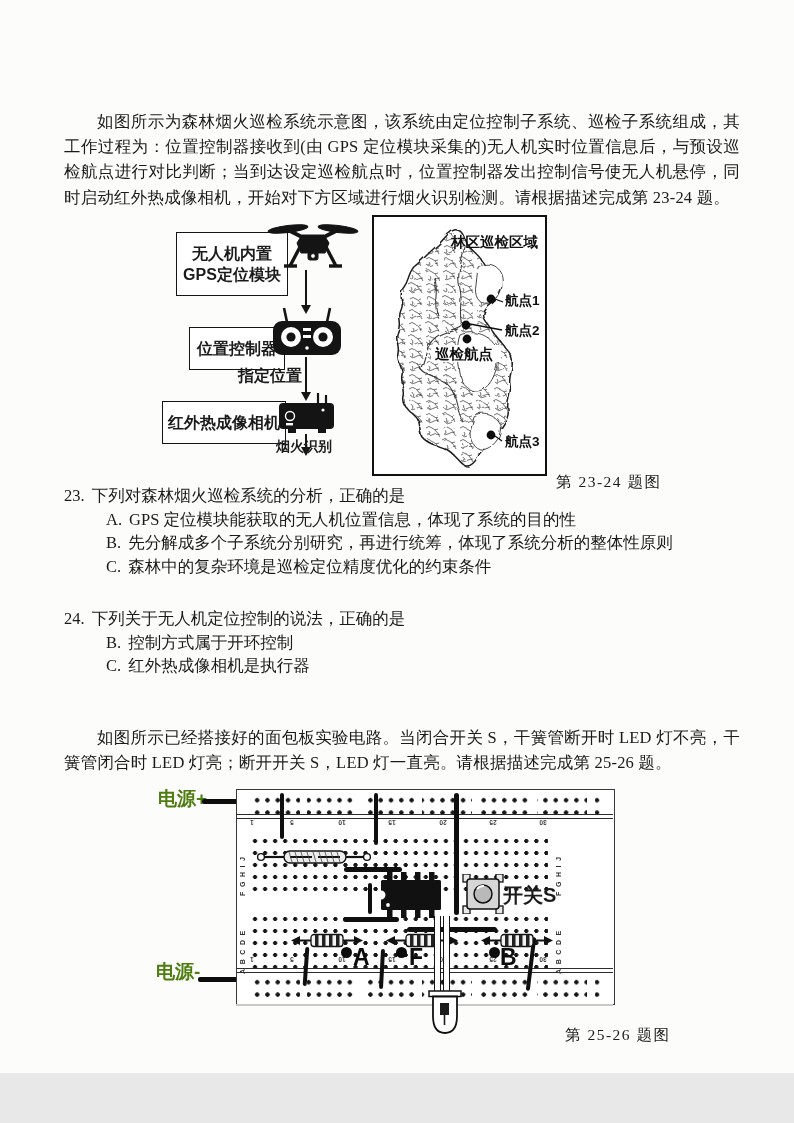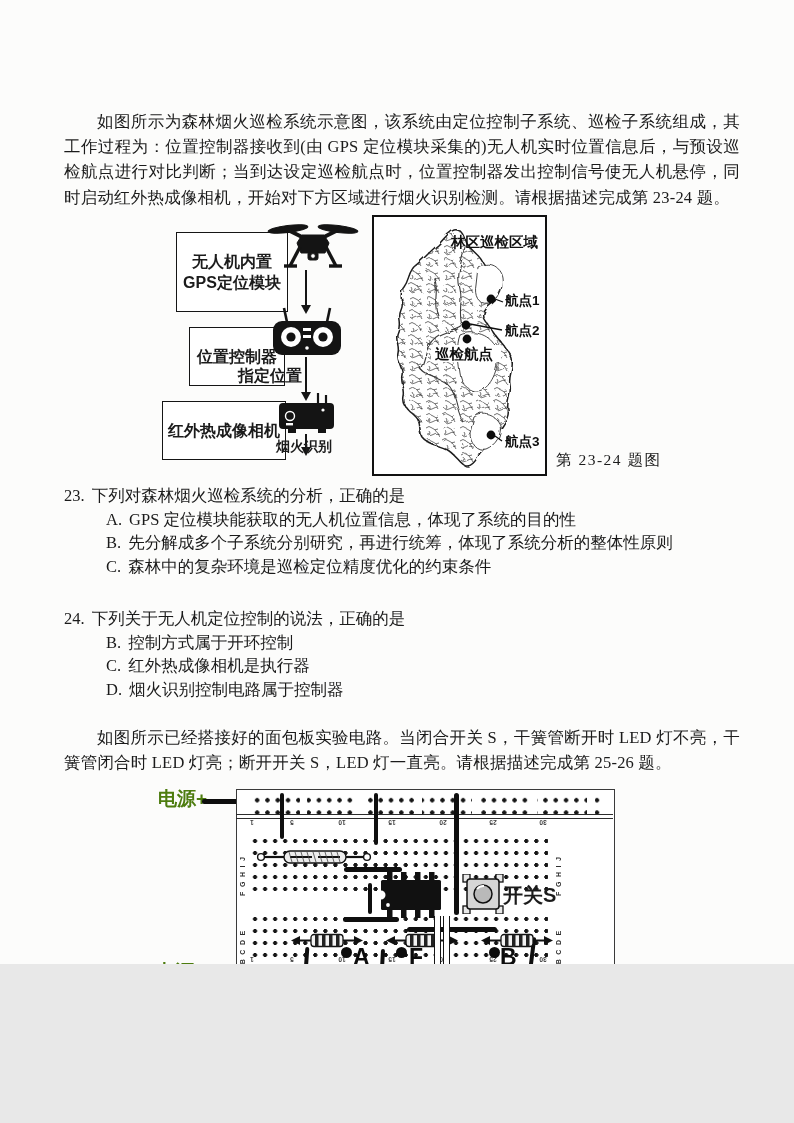--- a/index.html
+++ b/index.html
@@ -1,32 +1,32 @@
 <!DOCTYPE html>
 <html><head>
 <meta charset="utf-8">
 <style>
   html,body{margin:0;padding:0;background:#e8e8e8;}
-  #page{position:relative;width:794px;height:964px;margin:0 auto;background:#fcfcfb;
+  #page{position:relative;width:794px;height:1073px;margin:0 auto;background:#fcfcfb;
         font-family:"Liberation Serif",serif;color:#1b1b1b;overflow:hidden;}
   .abs{position:absolute;}
   .para{position:absolute;left:64px;width:676px;text-align:justify;font-size:16.5px;
         letter-spacing:.2px;text-indent:2em;}
   .qblock{position:absolute;left:64px;width:706px;font-size:16.5px;line-height:23.7px;}
   .qnum{margin-right:7px;}
   .opt{margin-left:42px;}
   .optlabel{margin-right:7px;}
   
   .fbox{position:absolute;border:1.6px solid #151515;background:#fff;text-align:center;
-        font:700 16px "Liberation Sans",sans-serif;line-height:1.32;padding:18px 5px;}
+        font:700 16px "Liberation Sans",sans-serif;line-height:1.32;padding:10px 5px;}
   .vline{position:absolute;width:2.2px;background:#151515;}
   .ahead{position:absolute;width:0;height:0;border-left:5px solid transparent;
          border-right:5px solid transparent;border-top:9px solid #151515;}
   .flabel{position:absolute;font:700 16px "Liberation Sans",sans-serif;white-space:nowrap;}
-  .caption{position:absolute;font:15.5px "Liberation Serif",serif;letter-spacing:1.5px;white-space:nowrap;}
+  .caption{position:absolute;font:15.5px "Liberation Serif",serif;letter-spacing:1.5px;white-space:nowrap;margin-top:22px;}
   
   .board{position:absolute;left:236px;top:789px;width:377px;height:214px;
          border:1.3px solid #3a3a3a;background:#fff;}
   .dots{position:absolute;
         background-image:radial-gradient(circle,#161616 1.8px,rgba(0,0,0,0) 2.3px);
         background-size:10.05px 12px;background-position:2px 1px;}
   .rails{position:absolute;
         background-image:repeating-linear-gradient(90deg,rgba(255,255,255,0) 0 50px,#fff 50px 57.5px),
         radial-gradient(circle,#161616 1.9px,rgba(0,0,0,0) 2.4px);
         background-size:auto,10.3px 12.4px;background-position:0 0,2px 2px;}
@@ -169,21 +169,20 @@
     <div class="opt"><span class="optlabel">B.</span><span>先分解成多个子系统分别研究，再进行统筹，体现了系统分析的整体性原则</span></div>
     <div class="opt"><span class="optlabel">C.</span><span>森林中的复杂环境是巡检定位精度优化的约束条件</span></div>
   </div>
 
   <div class="qblock" style="top:607px;">
     <div>
       <span class="qnum">24.</span><span>下列关于无人机定位控制的说法，正确的是</span>
     </div>
     <div class="opt"><span class="optlabel">B.</span><span>控制方式属于开环控制</span></div>
     <div class="opt"><span class="optlabel">C.</span><span>红外热成像相机是执行器</span></div>
-    <div class="opt"><span class="optlabel">D.</span><span>烟火识别控制电路属于控制器</span></div>
   </div>
 
   <div class="para" style="top:726px;line-height:24.5px;">如图所示已经搭接好的面包板实验电路。当闭合开关 S，干簧管断开时 LED 灯不亮，干簧管闭合时 LED 灯亮；断开开关 S，LED 灯一直亮。请根据描述完成第 25-26 题。</div>
 
   <div>
 
     <div class="powlabel" style="left:158px;top:786px;">电源+</div>
     <div class="powline" style="left:202px;top:799px;width:56px;"></div>
 
     <div class="powlabel" style="left:156px;top:959px;">电源-</div>

